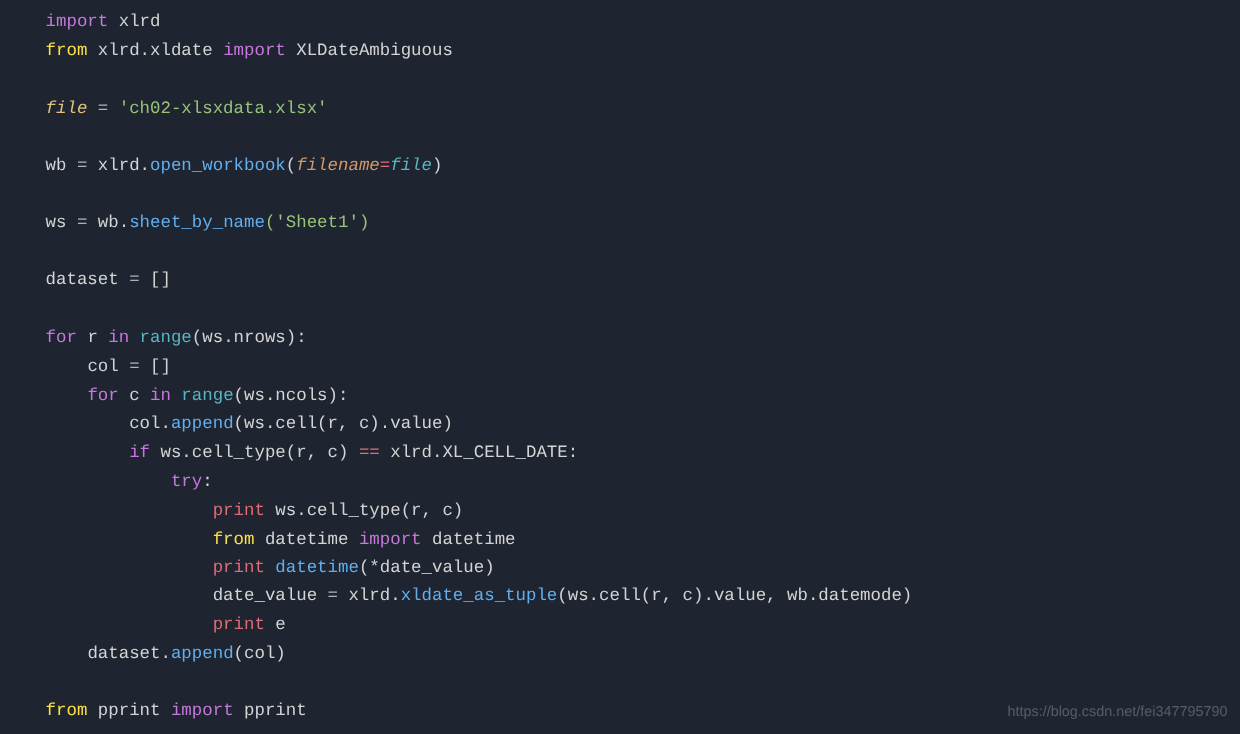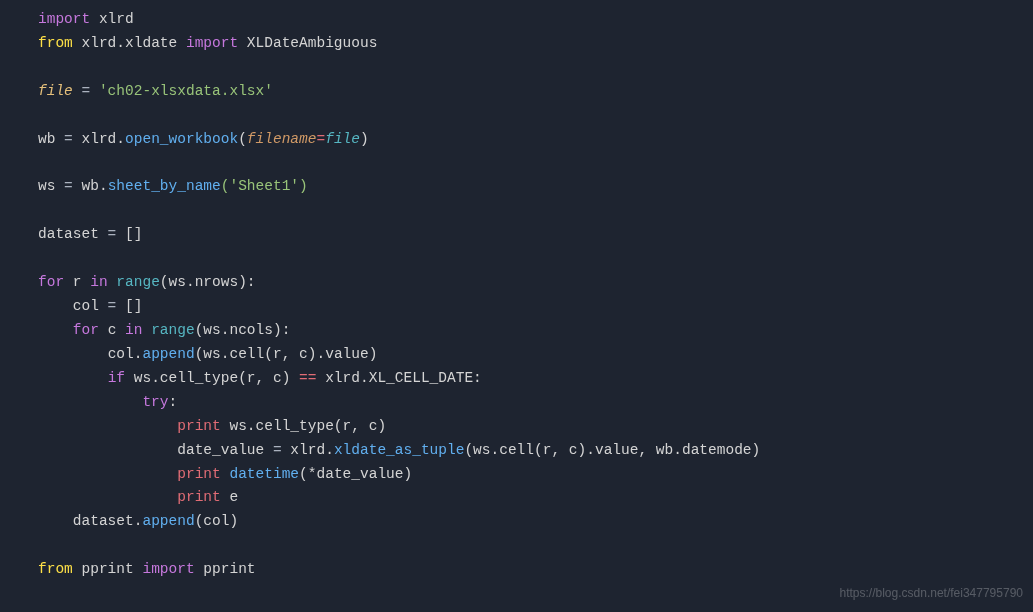--- a/index.html
+++ b/index.html
@@ -70,22 +70,23 @@
 <div class="line">&nbsp;</div>
 <div class="line"><span class="ident">dataset</span><span class="op"> = </span><span class="ident">[]</span></div>
 <div class="line">&nbsp;</div>
 <div class="line"><span class="kw-for">for</span> <span class="ident">r</span> <span class="kw-in">in</span> <span class="builtin">range</span><span class="ident">(ws.nrows):</span></div>
 <div class="line"><span>    </span><span class="ident">col</span><span class="op"> = </span><span class="ident">[]</span></div>
 <div class="line"><span>    </span><span class="kw-for">for</span> <span class="ident">c</span> <span class="kw-in">in</span> <span class="builtin">range</span><span class="ident">(ws.ncols):</span></div>
 <div class="line"><span>        </span><span class="ident">col</span><span class="dot">.</span><span class="func">append</span><span class="ident">(ws.cell(r, c).value)</span></div>
 <div class="line"><span>        </span><span class="kw-if">if</span><span class="ident"> ws.cell_type(r, c) </span><span class="eq">==</span><span class="ident"> xlrd.XL_CELL_DATE:</span></div>
 <div class="line"><span>            </span><span class="kw-try">try</span><span class="punct">:</span></div>
 <div class="line"><span>                </span><span class="var">print</span><span class="ident"> ws.cell_type(r, c)</span></div>
+<div class="line"><span>                </span><span class="kw-from">from</span> <span class="ident">datetime</span> <span class="kw-import">import</span> <span class="ident">datetime</span></div>
+<div class="line"><span>                </span><span class="var">print</span><span class="func"> datetime</span><span class="ident">(*date_value)</span></div>
 <div class="line"><span>                </span><span class="ident">date_value</span><span class="op"> = </span><span class="ident">xlrd</span><span class="dot">.</span><span class="func">xldate_as_tuple</span><span class="ident">(ws.cell(r, c).value, wb.datemode)</span></div>
-<div class="line"><span>                </span><span class="var">print</span><span class="func"> datetime</span><span class="ident">(*date_value)</span></div>
 <div class="line"><span>                </span><span class="var">print</span><span class="ident"> e</span></div>
 <div class="line"><span>    </span><span class="ident">dataset</span><span class="dot">.</span><span class="func">append</span><span class="ident">(col)</span></div>
 <div class="line">&nbsp;</div>
 <div class="line"><span class="kw-from">from</span> <span class="ident">pprint</span> <span class="kw-import">import</span> <span class="ident">pprint</span></div>
 
 </div>
 
 <div class="watermark">https://blog.csdn.net/fei347795790</div>
 
 </body></html>

